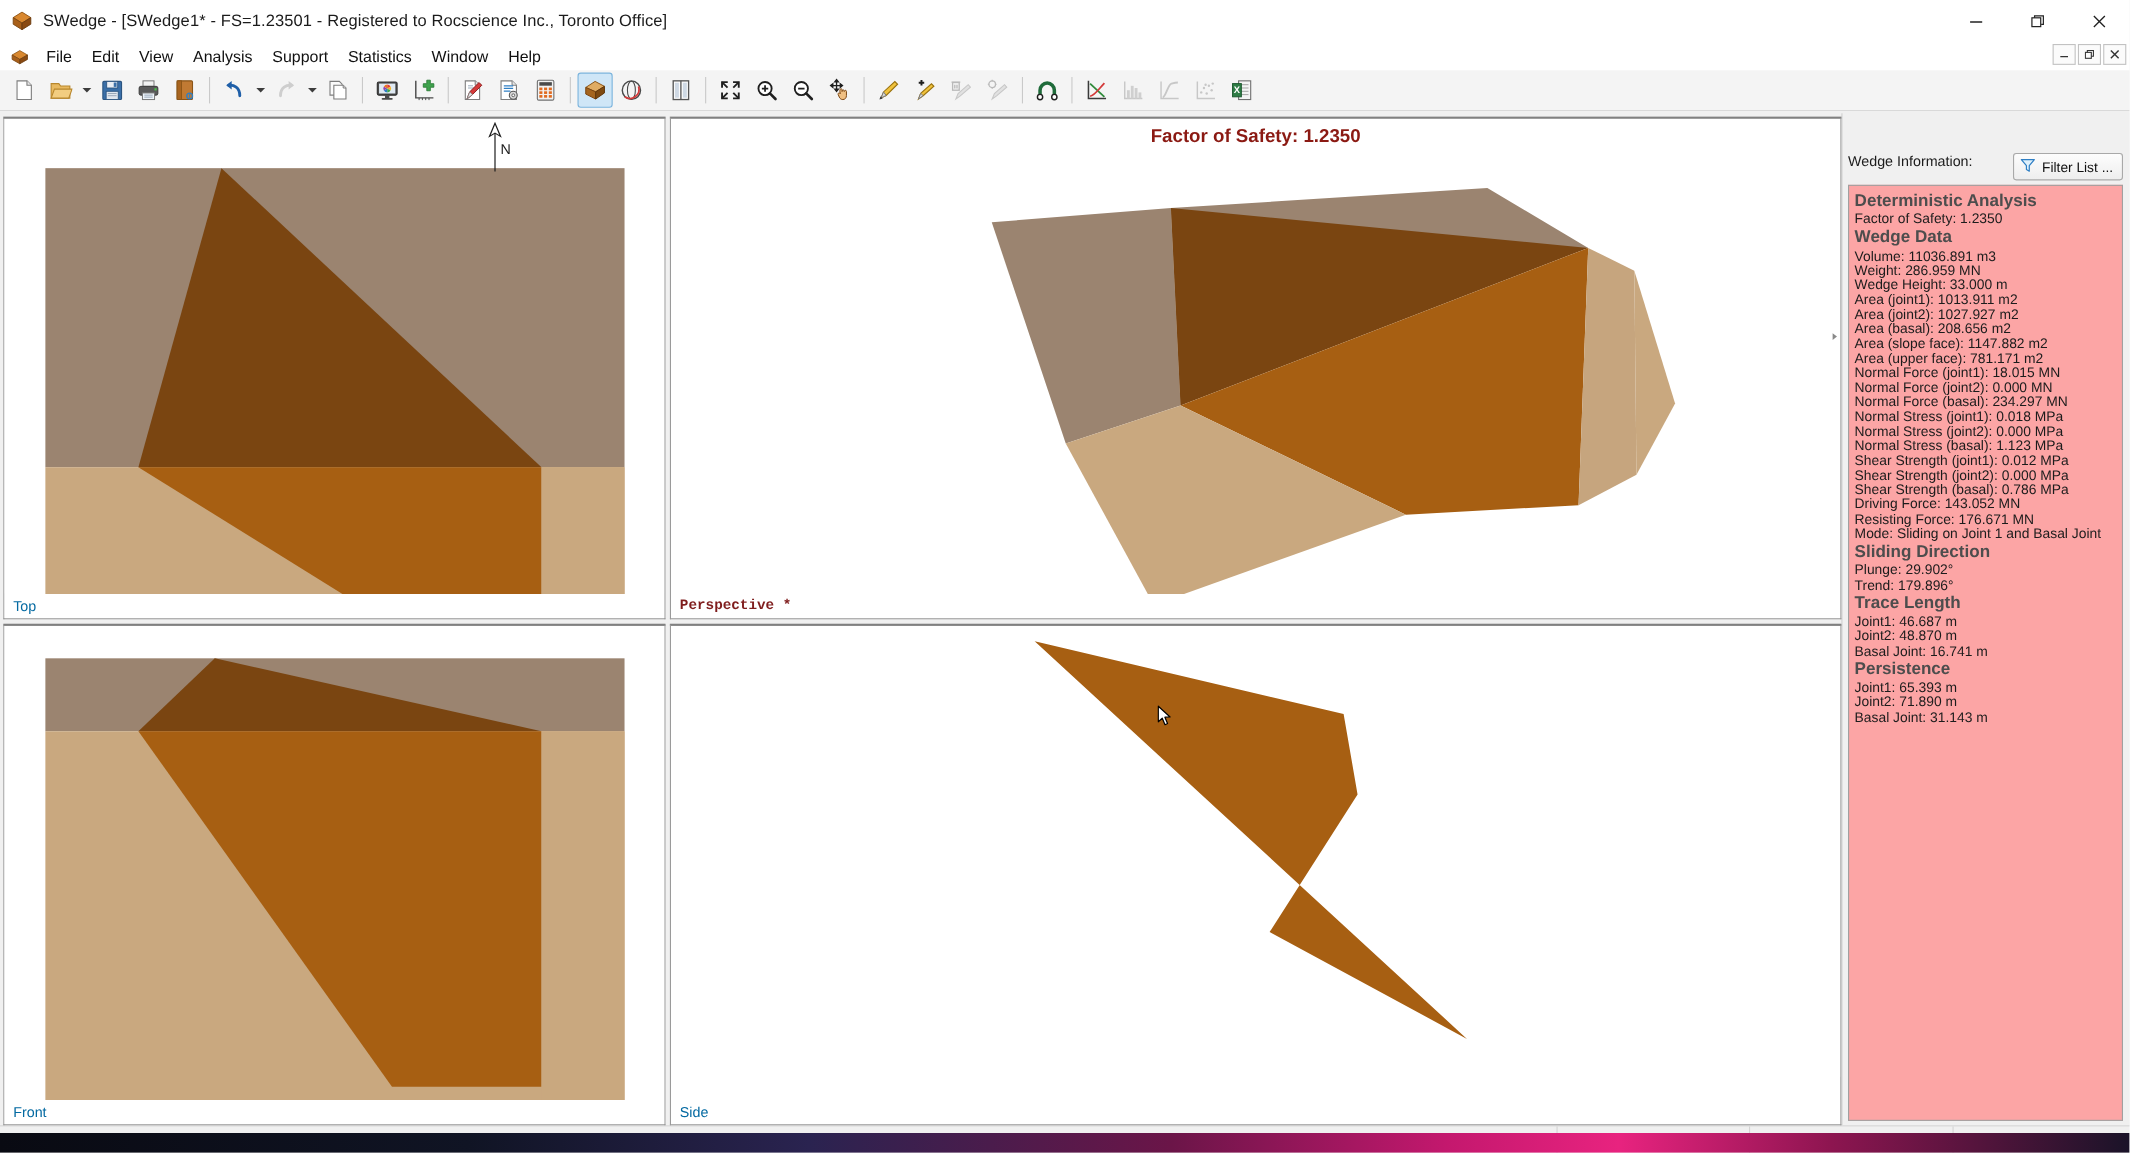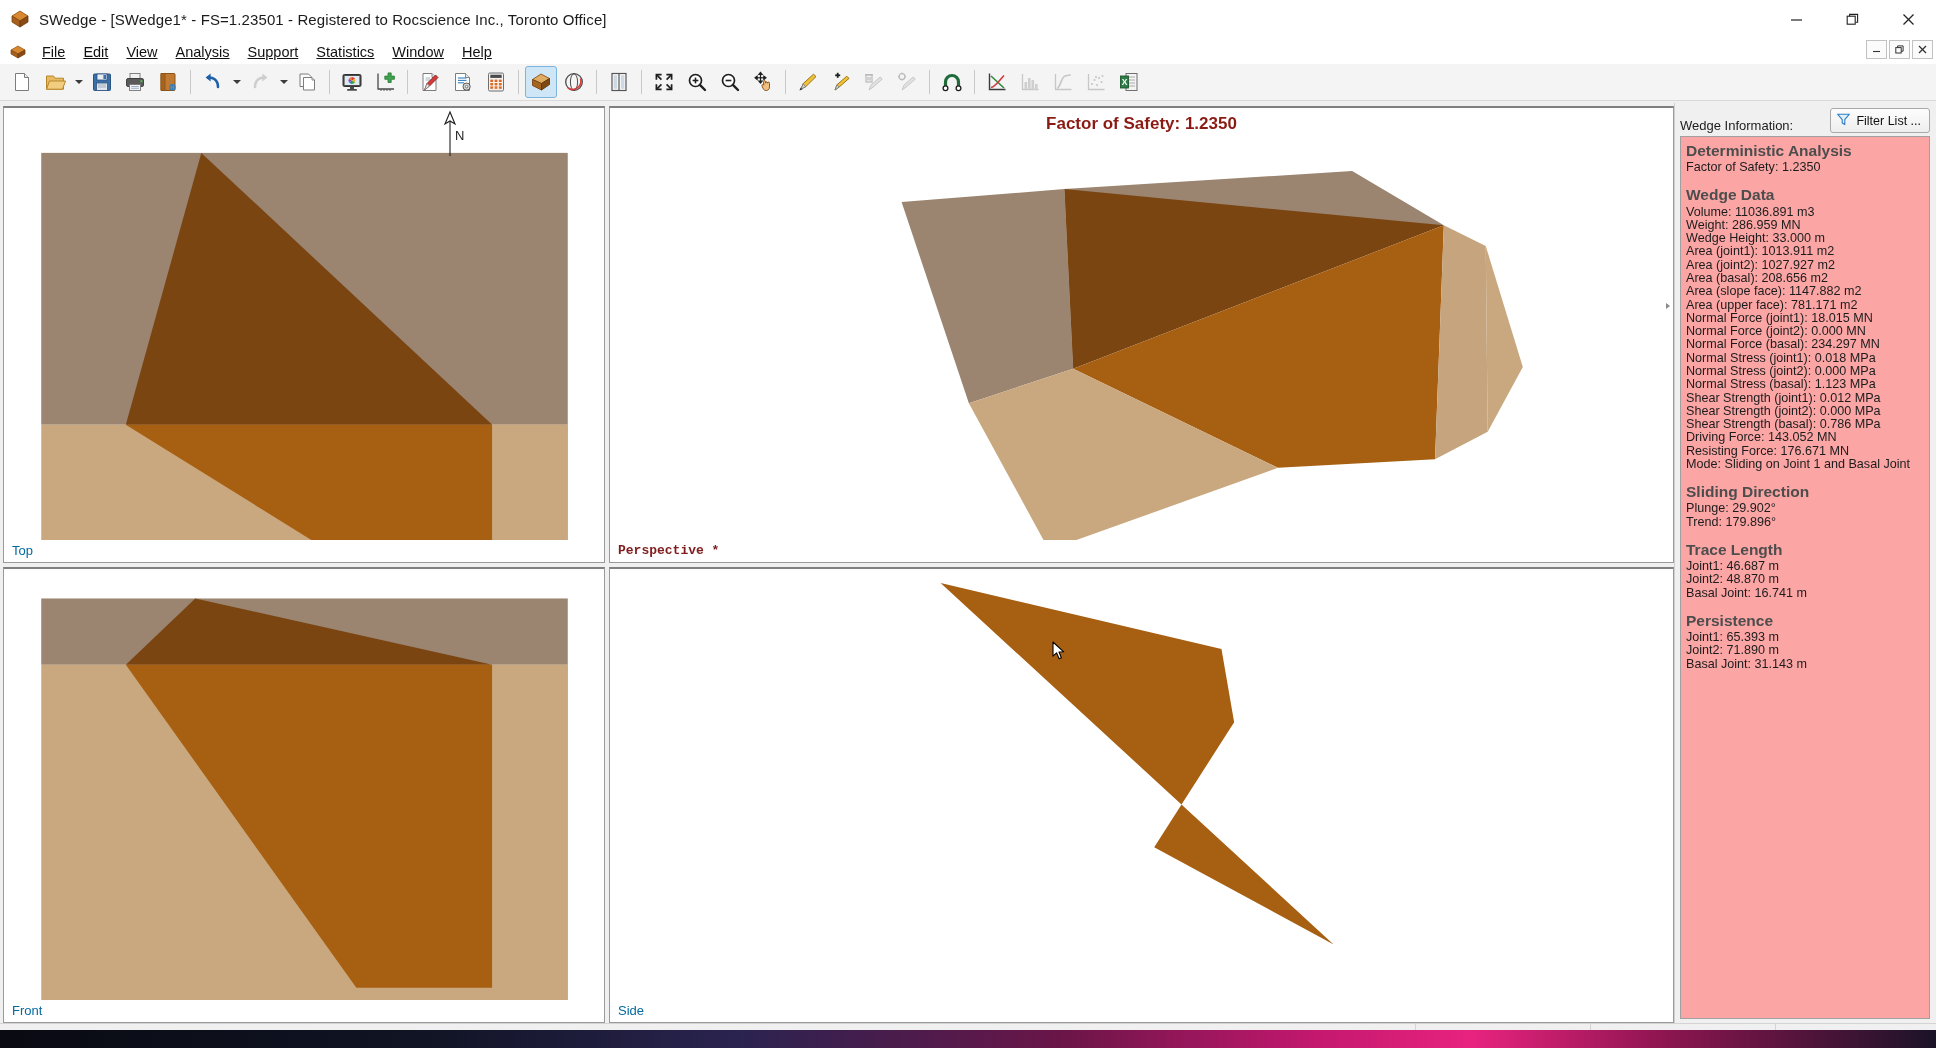--- a/index.html
+++ b/index.html
@@ -76,21 +76,20 @@
     margin-right: 6px;
     position: relative;
     flex: 0 0 auto;
   }
   .menu-item {
     font-size: 14.5px;
     color: #111;
     padding: 2px 9px;
     cursor: default;
     white-space: nowrap;
-    text-decoration: underline;
   }
   .mdi-controls {
     position: absolute;
     right: 3px; top: 1px;
     display: flex;
     gap: 2px;
   }
   .mdi-btn {
     width: 19px; height: 17px;
     display: flex; align-items: center; justify-content: center;
@@ -234,25 +233,26 @@
     flex: 0 0 250px;
     display: flex;
     flex-direction: column;
     background: #f0f0f0;
     border-left: 1px solid #cfcfcf;
     padding: 4px 6px 4px 5px;
     min-width: 0;
   }
   .sidebar-header {
     display: flex;
-    align-items: flex-end;
+    align-items: flex-start;
     justify-content: space-between;
     height: 26px;
     flex: 0 0 auto;
     margin-bottom: 3px;
+    margin-top: 32px;
   }
   .sidebar-title {
     font-size: 13px;
     color: #1b1b1b;
     white-space: nowrap;
   }
   .filter-btn {
     display: flex;
     align-items: center;
     gap: 5px;
@@ -277,21 +277,21 @@
     position: relative;
   }
   .info-h {
     font-size: 15.5px;
     font-weight: bold;
     color: #4d4d4d;
     line-height: 1.30;
     margin: 0;
     white-space: nowrap;
   }
-  .info-h.spaced { margin-top: 11px; }
+  .info-h.spaced { }
   .info-l {
     font-size: 12.6px;
     color: #1c1c1c;
     line-height: 1.055;
     white-space: nowrap;
     margin: 0;
   }
   .info-l.wrap { white-space: normal; }
 
   

